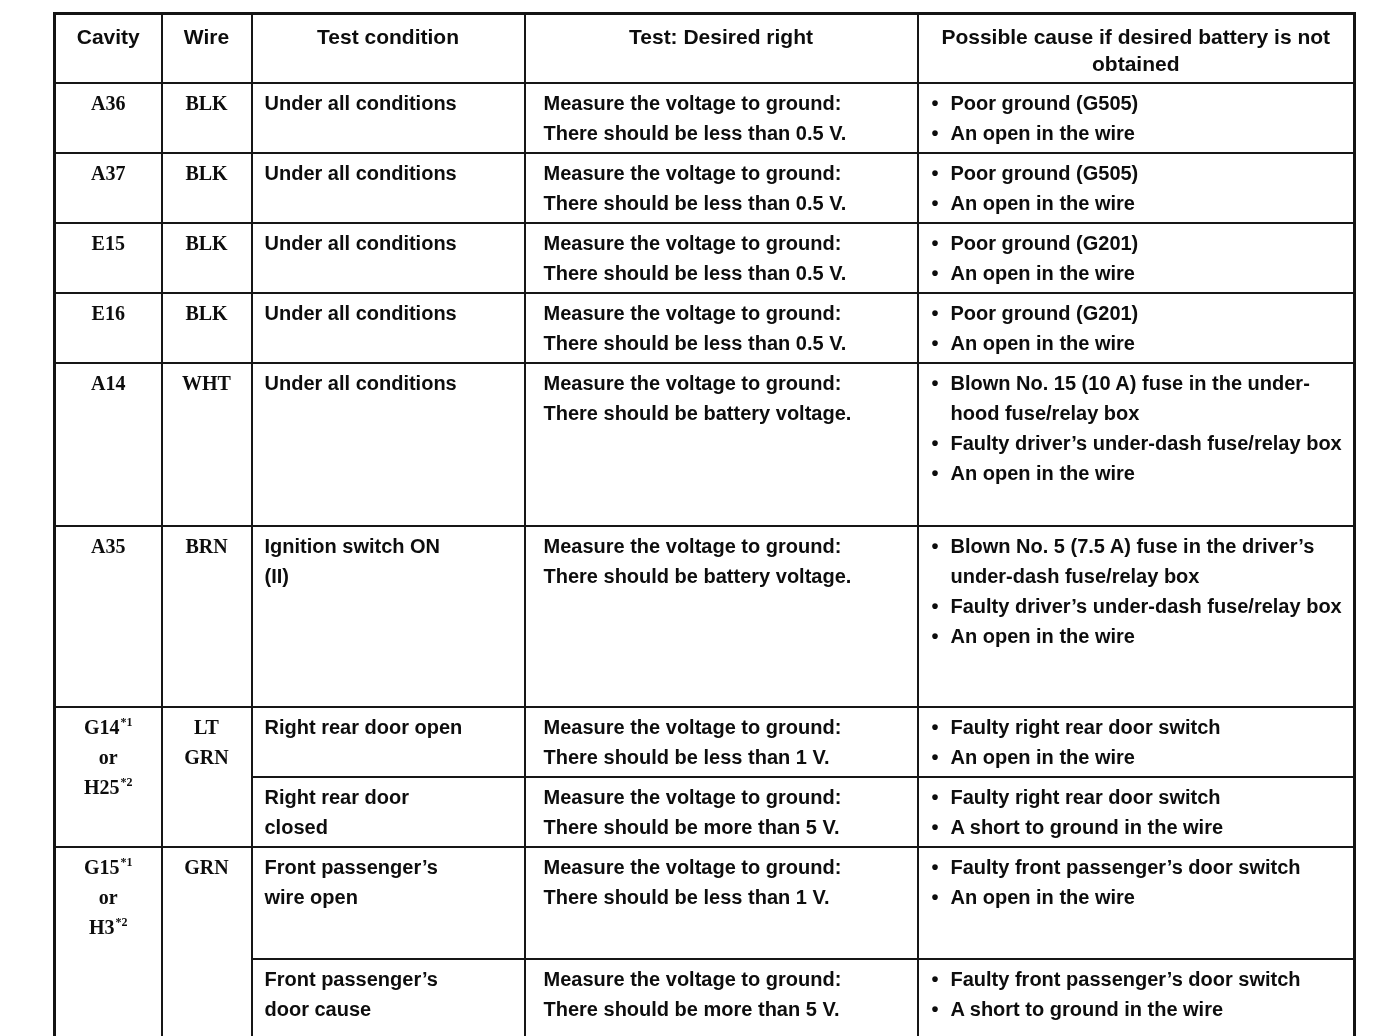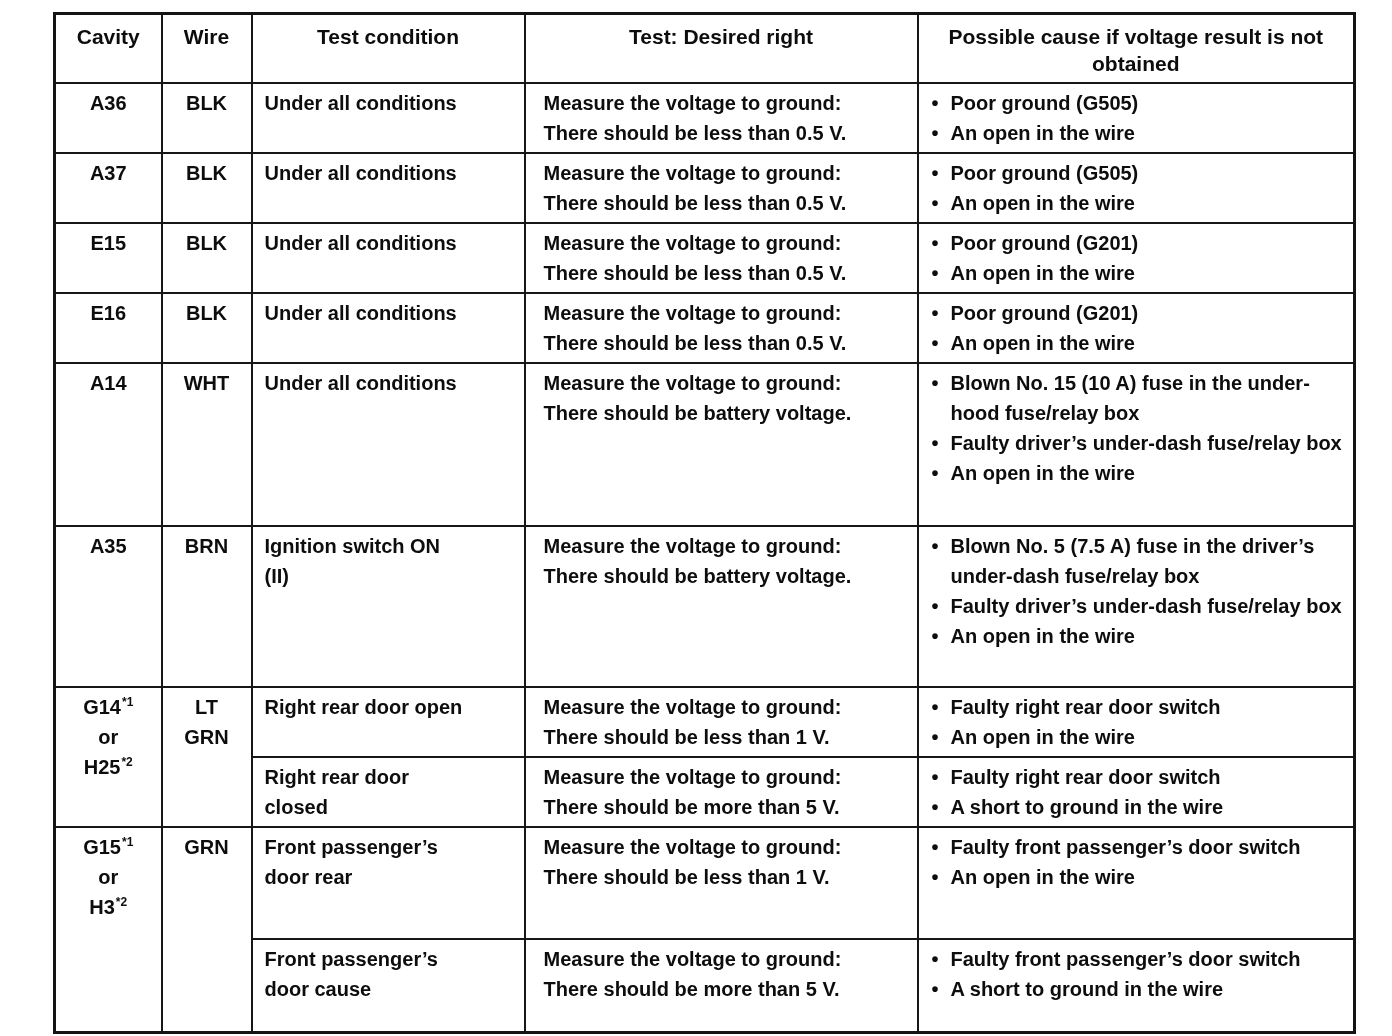--- a/index.html
+++ b/index.html
@@ -23,21 +23,21 @@
     vertical-align: top;
     overflow: hidden;
   }
   th {
     font-size: 21px;
     line-height: 1.3;
     text-align: center;
     padding: 8px 6px 4px 6px;
   }
   td { font-size: 20px; line-height: 30px; padding-top: 4px; }
-  .c-cavity, .c-wire { text-align: center; }
+  .c-cavity, .c-wire { text-align: center; font-family: Liberation Serif, serif; }
   .c-cond   { padding: 4px 12px 4px 12px; }
   .c-result { padding: 4px 8px 4px 18px; }
   .c-cause  { padding: 4px 8px 4px 6px; }
   .cause { position: relative; padding-left: 26px; }
   .cause::before { content: "\2022"; position: absolute; left: 7px; top: 0; }
   sup { font-size: 12px; line-height: 0; vertical-align: super; margin-left: 1px; }
   .footnotes { padding: 10px 0 0 38px; font-size: 21px; line-height: 31px; }
 </style>
 </head>
 <body>
@@ -51,21 +51,21 @@
         <col style="width:393px">
         <col style="width:437px">
     </colgroup>
 
     <tbody>
         <tr style="height:66px">
       <th>Cavity</th>
       <th>Wire</th>
       <th>Test condition</th>
       <th>Test: Desired right</th>
-      <th>Possible cause if voltage result is not obtained</th>
+      <th>Possible cause if desired battery is not obtained</th>
     </tr>
 
     <tr style="height:60px">
       <td class="c-cavity">A36</td>
       <td class="c-wire">BLK</td>
       <td class="c-cond">Under all conditions</td>
       <td class="c-result">
         <div>Measure the voltage to ground:</div>
         <div>There should be less than 0.5 V.</div>
       </td>
@@ -125,21 +125,21 @@
         <div>Measure the voltage to ground:</div>
         <div>There should be battery voltage.</div>
       </td>
       <td class="c-cause">
         <div class="cause">Blown No. 15 (10 A) fuse in the under-hood fuse/relay box</div>
         <div class="cause">Faulty driver’s under-dash fuse/relay box</div>
         <div class="cause">An open in the wire</div>
       </td>
     </tr>
 
-    <tr style="height:161px">
+    <tr style="height:181px">
       <td class="c-cavity">A35</td>
       <td class="c-wire">BRN</td>
       <td class="c-cond">
         <div>Ignition switch ON</div>
         <div>(II)</div>
       </td>
       <td class="c-result">
         <div>Measure the voltage to ground:</div>
         <div>There should be battery voltage.</div>
       </td>
@@ -190,21 +190,21 @@
       <td class="c-cavity" rowspan="2">
         <div><span>G15</span><sup>*1</sup></div>
         <div>or</div>
         <div><span>H3</span><sup>*2</sup></div>
       </td>
       <td class="c-wire" rowspan="2">
         <div>GRN</div>
       </td>
       <td class="c-cond">
         <div>Front passenger’s</div>
-        <div>door rear</div>
+        <div>wire open</div>
       </td>
       <td class="c-result">
         <div>Measure the voltage to ground:</div>
         <div>There should be less than 1 V.</div>
       </td>
       <td class="c-cause">
         <div class="cause">Faulty front passenger’s door switch</div>
         <div class="cause">An open in the wire</div>
       </td>
     </tr>

